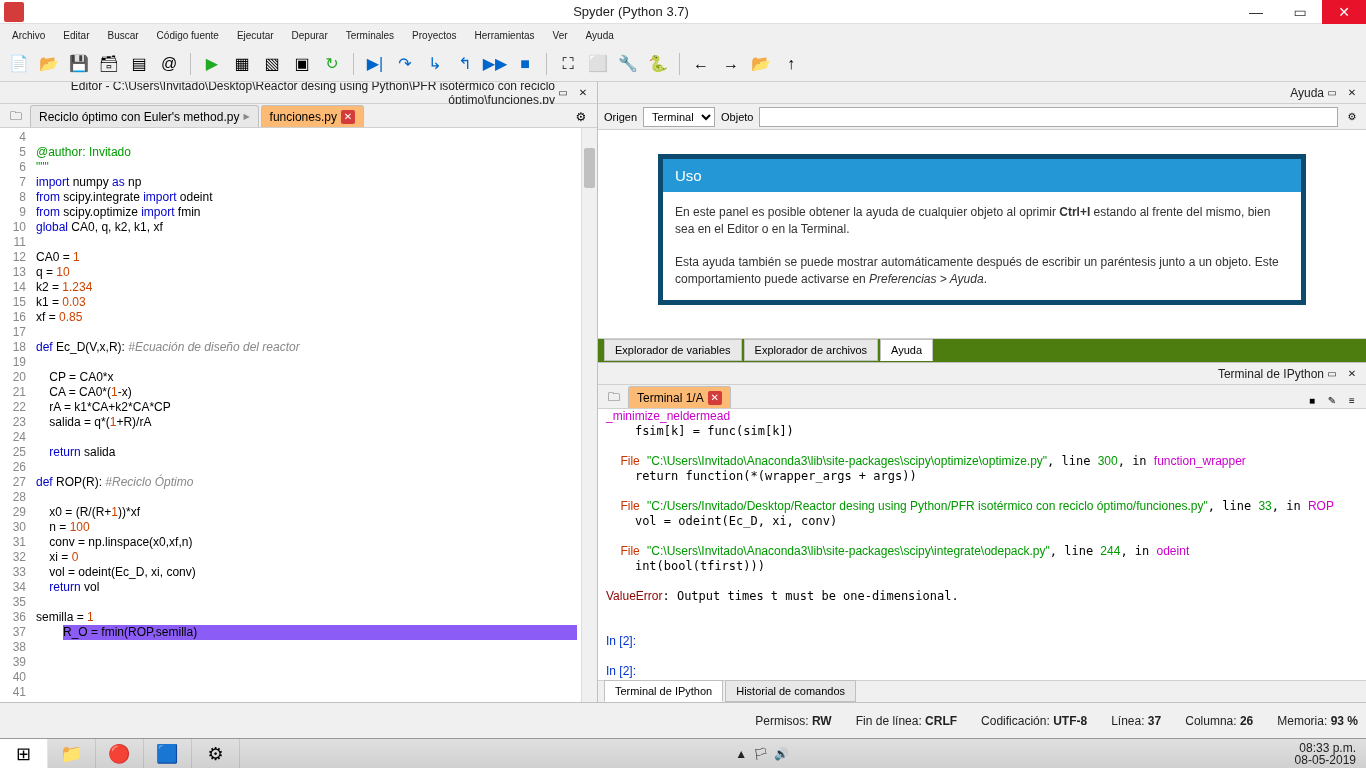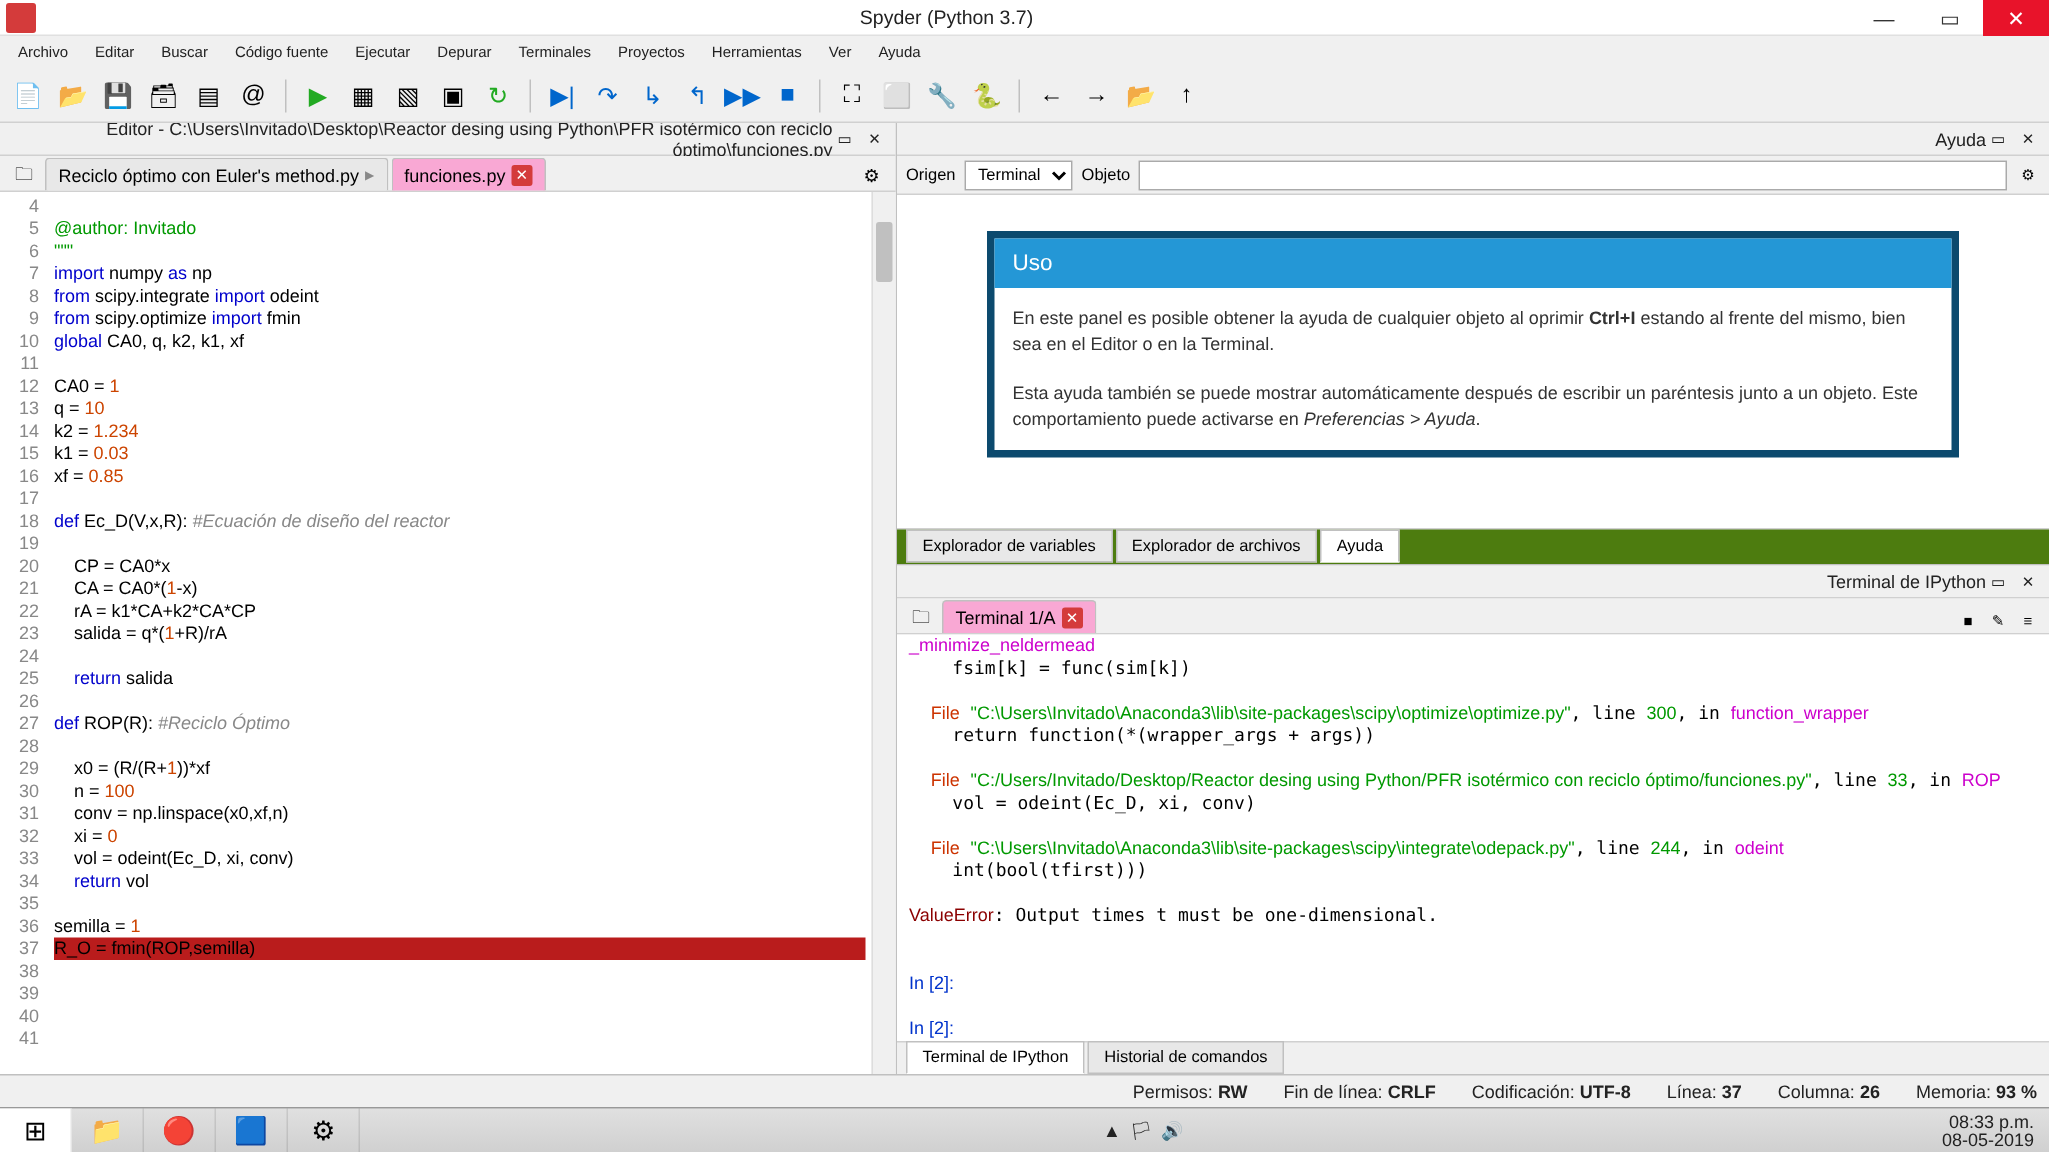--- a/index.html
+++ b/index.html
@@ -18,30 +18,30 @@
 .path-input { flex: 1; height: 22px; border: 1px solid #aaa; background: #fff; padding: 0 4px; font-size: 11px; margin: 0 4px; }
 .main-area { flex: 1; display: flex; overflow: hidden; }
 .left-panel { width: 598px; display: flex; flex-direction: column; border-right: 1px solid #c0c0c0; }
 .right-panel { flex: 1; display: flex; flex-direction: column; }
 .panel-title { height: 22px; background: #f0f0f0; display: flex; align-items: center; padding: 0 6px; font-size: 11px; color: #222; border-bottom: 1px solid #d0d0d0; text-align: right; }
 .panel-title-text { flex: 1; }
 .panel-title-btns { display: flex; gap: 4px; }
 .panel-btn { width: 16px; height: 16px; display: flex; align-items: center; justify-content: center; font-size: 10px; cursor: default; }
 .tab-bar { height: 24px; background: #f0f0f0; display: flex; align-items: flex-end; padding: 0 6px; border-bottom: 1px solid #d0d0d0; }
 .tab-bar-left-btn { width: 20px; height: 20px; display: flex; align-items: center; justify-content: center; margin-right: 4px; }
-.tab { height: 22px; background: #f9a8d4; border: 1px solid #c0c0c0; border-bottom: none; padding: 0 8px; display: flex; align-items: center; gap: 4px; font-size: 11px; margin-right: 2px; border-radius: 3px 3px 0 0; }
+.tab { height: 22px; background: #fdba74; border: 1px solid #c0c0c0; border-bottom: none; padding: 0 8px; display: flex; align-items: center; gap: 4px; font-size: 11px; margin-right: 2px; border-radius: 3px 3px 0 0; }
 .tab.inactive { background: #e8e8e8; }
 .tab-close { width: 14px; height: 14px; display: flex; align-items: center; justify-content: center; font-size: 10px; color: #fff; background: #d43b3b; border-radius: 2px; }
 .tab-bar-right-btn { margin-left: auto; width: 20px; height: 20px; display: flex; align-items: center; justify-content: center; }
 .editor { flex: 1; background: #fff; display: flex; overflow: hidden; font-family: "Consolas", monospace; font-size: 13px; }
 .gutter { width: 32px; background: #fff; text-align: right; padding: 2px 6px 2px 0; color: #888; line-height: 15px; }
 .gutter div { height: 15px; }
 .code-area { flex: 1; padding: 2px 4px; line-height: 15px; white-space: pre; overflow: auto; }
 .code-line { height: 15px; }
-.code-line.current { background: #b91c1c; }
+.code-line.current { background: #8b5cf6; margin-left: 27px; }
 .kw { color: #0000cc; }
 .str { color: #009900; }
 .cmt { color: #888; font-style: italic; }
 .num { color: #cc4400; }
 .help-panel { flex: 1; display: flex; flex-direction: column; }
 .help-origin-bar { height: 26px; background: #f0f0f0; display: flex; align-items: center; padding: 0 6px; gap: 6px; border-bottom: 1px solid #d0d0d0; }
 .help-origin-bar label { font-size: 11px; }
 .help-origin-bar select, .help-origin-bar input { height: 20px; border: 1px solid #aaa; background: #fff; font-size: 11px; padding: 0 4px; }
 .help-origin-bar input { flex: 1; }
 .help-content { flex: 1; background: #fff; padding: 24px 60px; overflow: auto; }
@@ -54,21 +54,21 @@
 .terminal-wrap { height: 340px; display: flex; flex-direction: column; border-top: 1px solid #c0c0c0; }
 .terminal-tabs { height: 24px; background: #f0f0f0; display: flex; align-items: flex-end; padding: 0 6px; border-bottom: 1px solid #d0d0d0; }
 .terminal-output { flex: 1; background: #fff; padding: 0 8px; font-family: "Consolas", monospace; font-size: 12px; line-height: 15px; overflow: auto; white-space: pre-wrap; }
 .term-py { color: #0033cc; }
 .term-file { color: #cc3300; }
 .term-str { color: #009900; }
 .term-num { color: #009900; }
 .term-fn { color: #cc00cc; }
 .term-err { color: #8b0000; }
 .terminal-bottom-tabs { height: 22px; background: #f0f0f0; display: flex; align-items: flex-end; padding: 0 6px; border-top: 1px solid #d0d0d0; }
-.statusbar { height: 22px; background: #f0f0f0; display: flex; align-items: center; padding: 0 8px; gap: 24px; font-size: 11px; color: #222; border-top: 1px solid #c0c0c0; justify-content: flex-end; }
+.statusbar { height: 36px; background: #f0f0f0; display: flex; align-items: center; padding: 0 8px; gap: 24px; font-size: 11px; color: #222; border-top: 1px solid #c0c0c0; justify-content: flex-end; }
 .statusbar span b { font-weight: bold; }
 .taskbar { height: 30px; background: linear-gradient(#e0e0e0, #d0d0d0); display: flex; align-items: center; padding: 0; border-top: 1px solid #999; }
 .task-btn { width: 48px; height: 30px; display: flex; align-items: center; justify-content: center; font-size: 18px; border-right: 1px solid rgba(0,0,0,0.1); }
 .task-btn.start { background: #fff; }
 .task-clock { margin-left: auto; color: #222; font-size: 11px; text-align: right; padding: 0 10px; line-height: 12px; }
 .task-tray { display: flex; align-items: center; gap: 6px; font-size: 12px; color: #222; padding: 0 6px; }
 .scrollbar-v { width: 16px; background: #f0f0f0; border-left: 1px solid #ddd; position: relative; }
 .scrollbar-v::before { content:""; position:absolute; left:2px; right:2px; top:20px; height:40px; background:#c0c0c0; border-radius:2px; }
 </style>
 </head>

